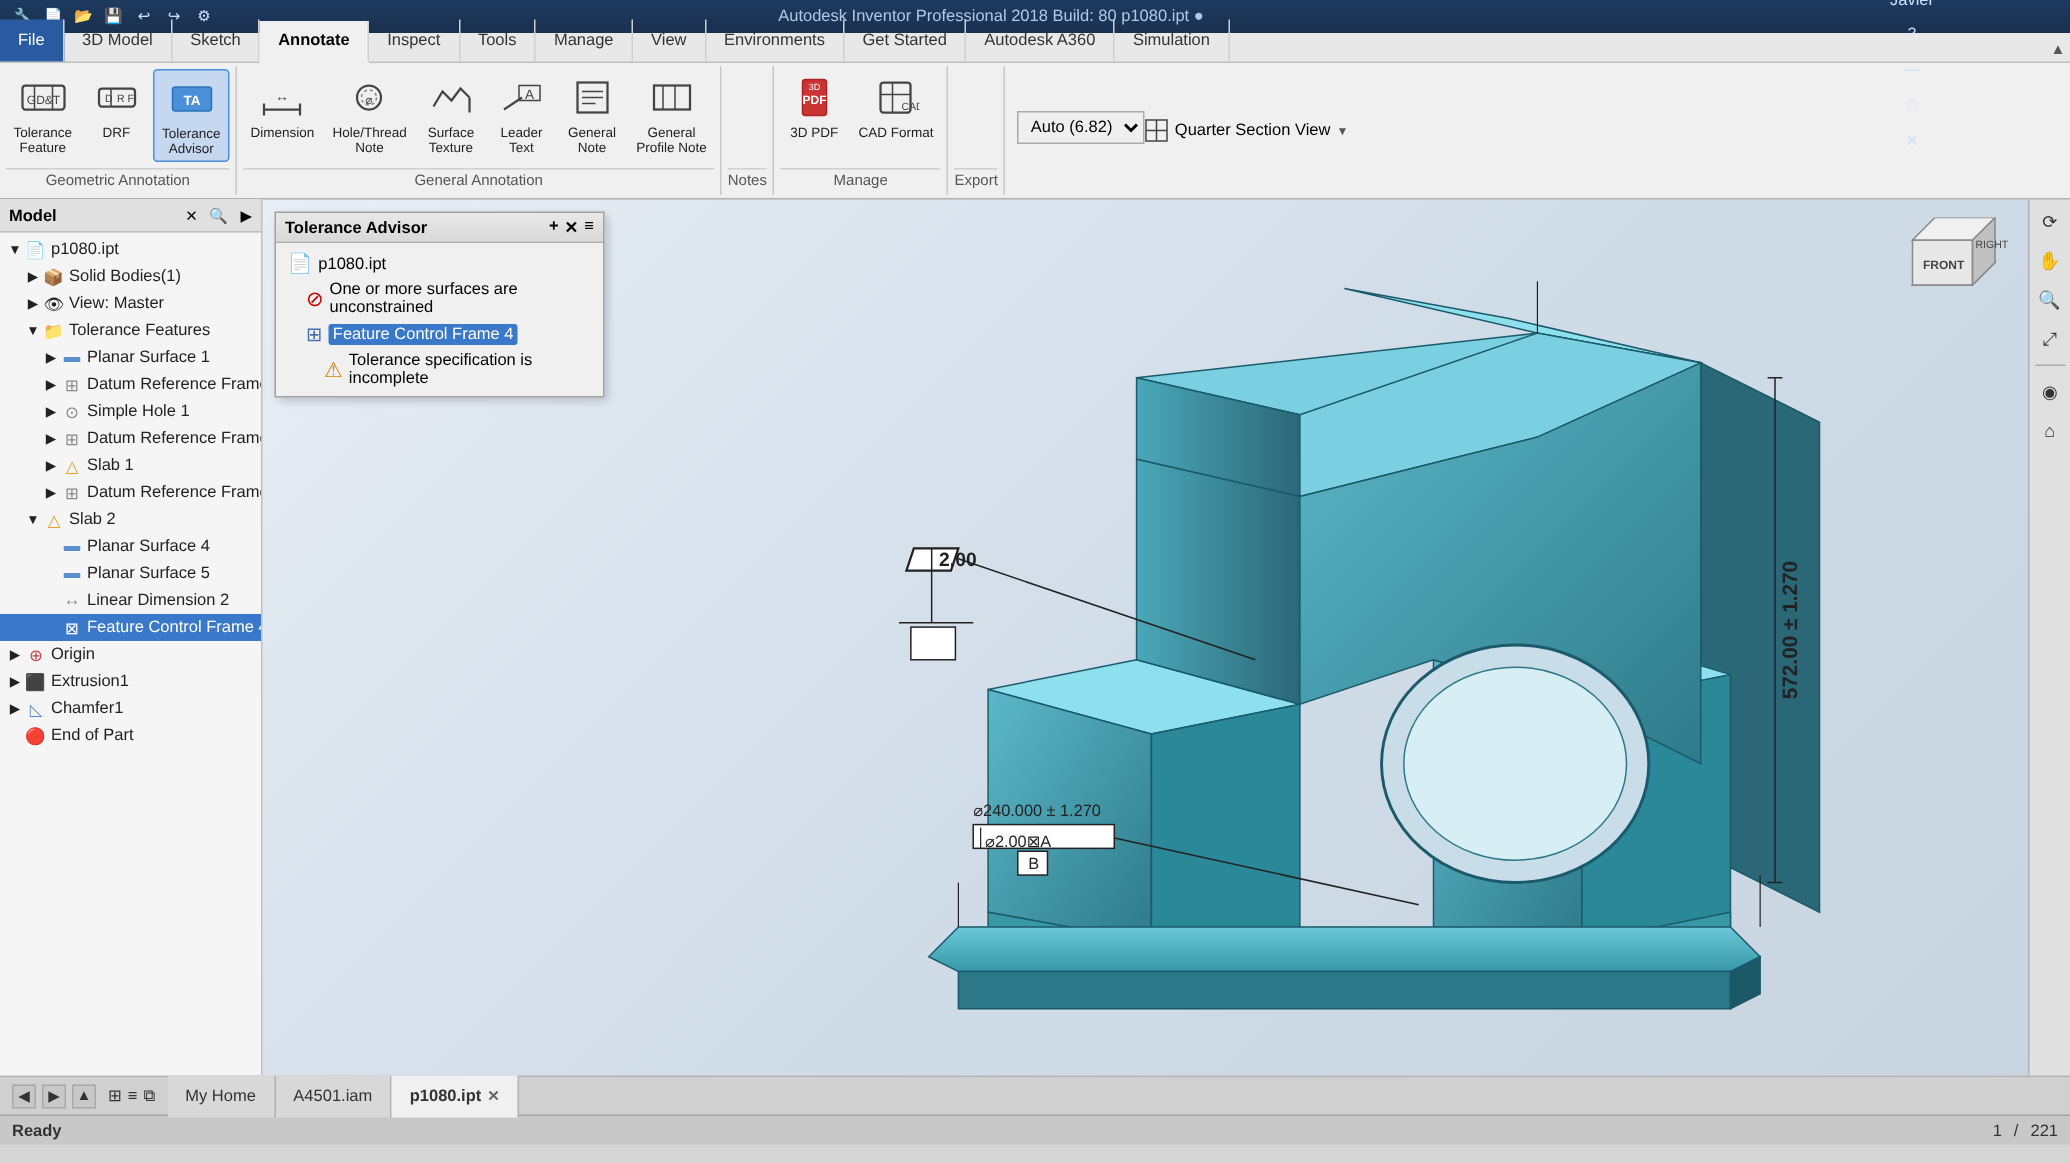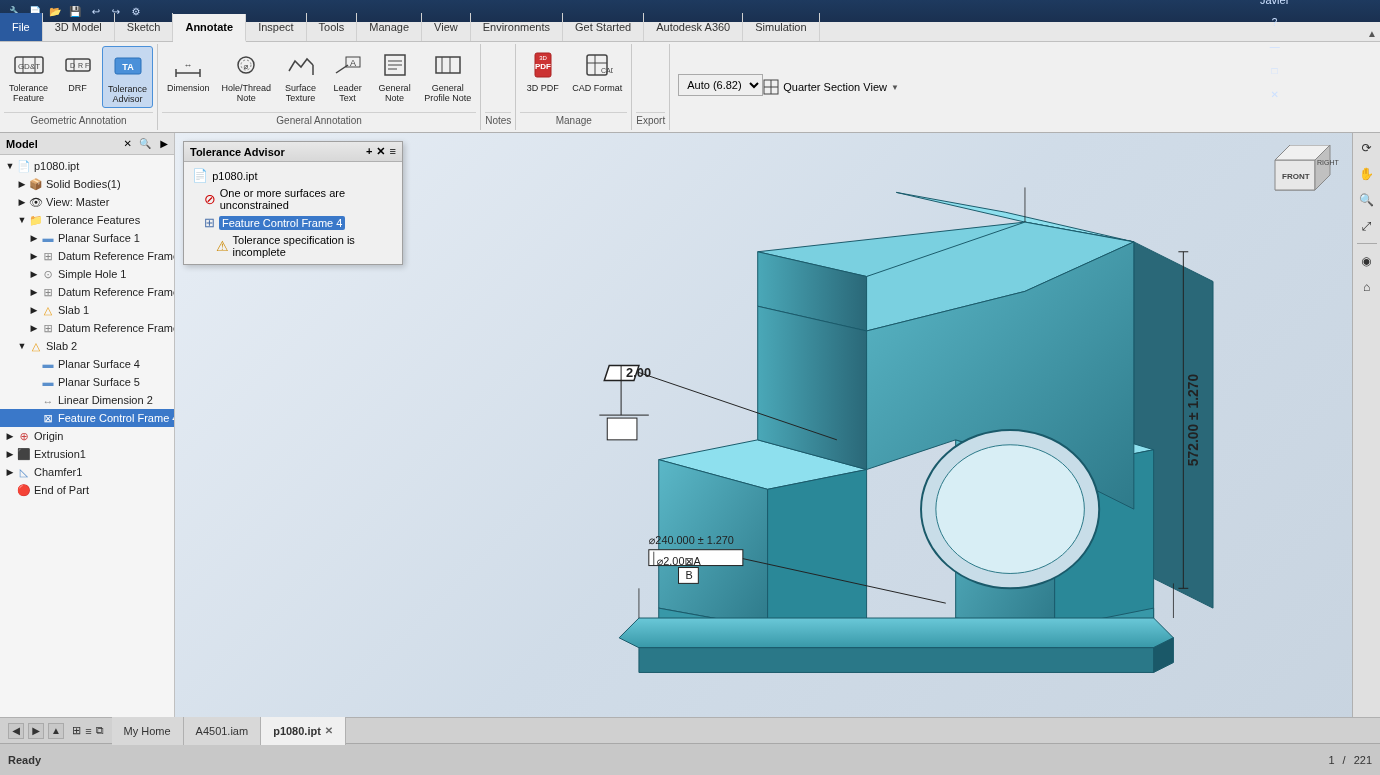--- a/index.html
+++ b/index.html
@@ -91,37 +91,40 @@
     
     #statusbar { height: 26px; background: #d0d0d0; border-top: 1px solid #b0b0b0; display: flex; align-items: center; padding: 0 8px; font-size: 11px; color: #333; gap: 8px; }
     #statusbar-tabs { display: flex; align-items: center; gap: 0; height: 100%; }
     .status-tab { padding: 14px 12px; border-right: 1px solid #b0b0b0; height: 100%; display: flex; align-items: center; cursor: pointer; font-size: 11px; background: #d8d8d8; }
     .status-tab.active { background: #f0f0f0; font-weight: bold; }
     .status-tab-close { margin-left: 4px; color: #666; font-size: 10px; cursor: pointer; }
     #statusbar-left { display: flex; align-items: center; gap: 4px; }
     .status-nav-btn { width: 16px; height: 16px; display: flex; align-items: center; justify-content: center; cursor: pointer; font-size: 10px; background: #c8c8c8; border: 1px solid #aaa; }
 
     
-    #bottombar { height: 32px; background: #c8c8c8; border-top: 1px solid #a8a8a8; display: flex; align-items: center; padding: 0 8px; font-size: 11px; color: #333; justify-content: space-between; }
+    #bottombar { height: 20px; background: #c8c8c8; border-top: 1px solid #a8a8a8; display: flex; align-items: center; padding: 0 8px; font-size: 11px; color: #333; justify-content: space-between; }
 
     
     .dropdown-arr { font-size: 8px; color: #555; }
   </style>
 </head>
 <body>
 
 <div id="titlebar">
   <div id="titlebar-left">
     <span class="tb-icon">🔧</span>
     <span class="tb-icon">📄</span>
     <span class="tb-icon">📂</span>
     <span class="tb-icon">💾</span>
     <span class="tb-icon">↩</span>
     <span class="tb-icon">↪</span>
     <span class="tb-icon">⚙</span>
+  </div>
+  <div id="titlebar-center">
+    <span>Autodesk Inventor Professional 2018 Build: 80   p1080.ipt ●</span>
   </div>
   <div id="titlebar-right">
     <span style="background:#1a3a6a;border:1px solid #4a6a9a;padding:2px 60px 2px 6px;border-radius:2px;color:#9ab">
       <span style="opacity:0.6;font-size:10px;">Search Help &amp; Commands...</span>
     </span>
     <span class="tb-icon">★</span>
     <span class="tb-icon">👤</span>
     <span style="color:#cce0ff;">Javier</span>
     <span class="tb-icon">?</span>
     <span class="tb-icon">—</span>

